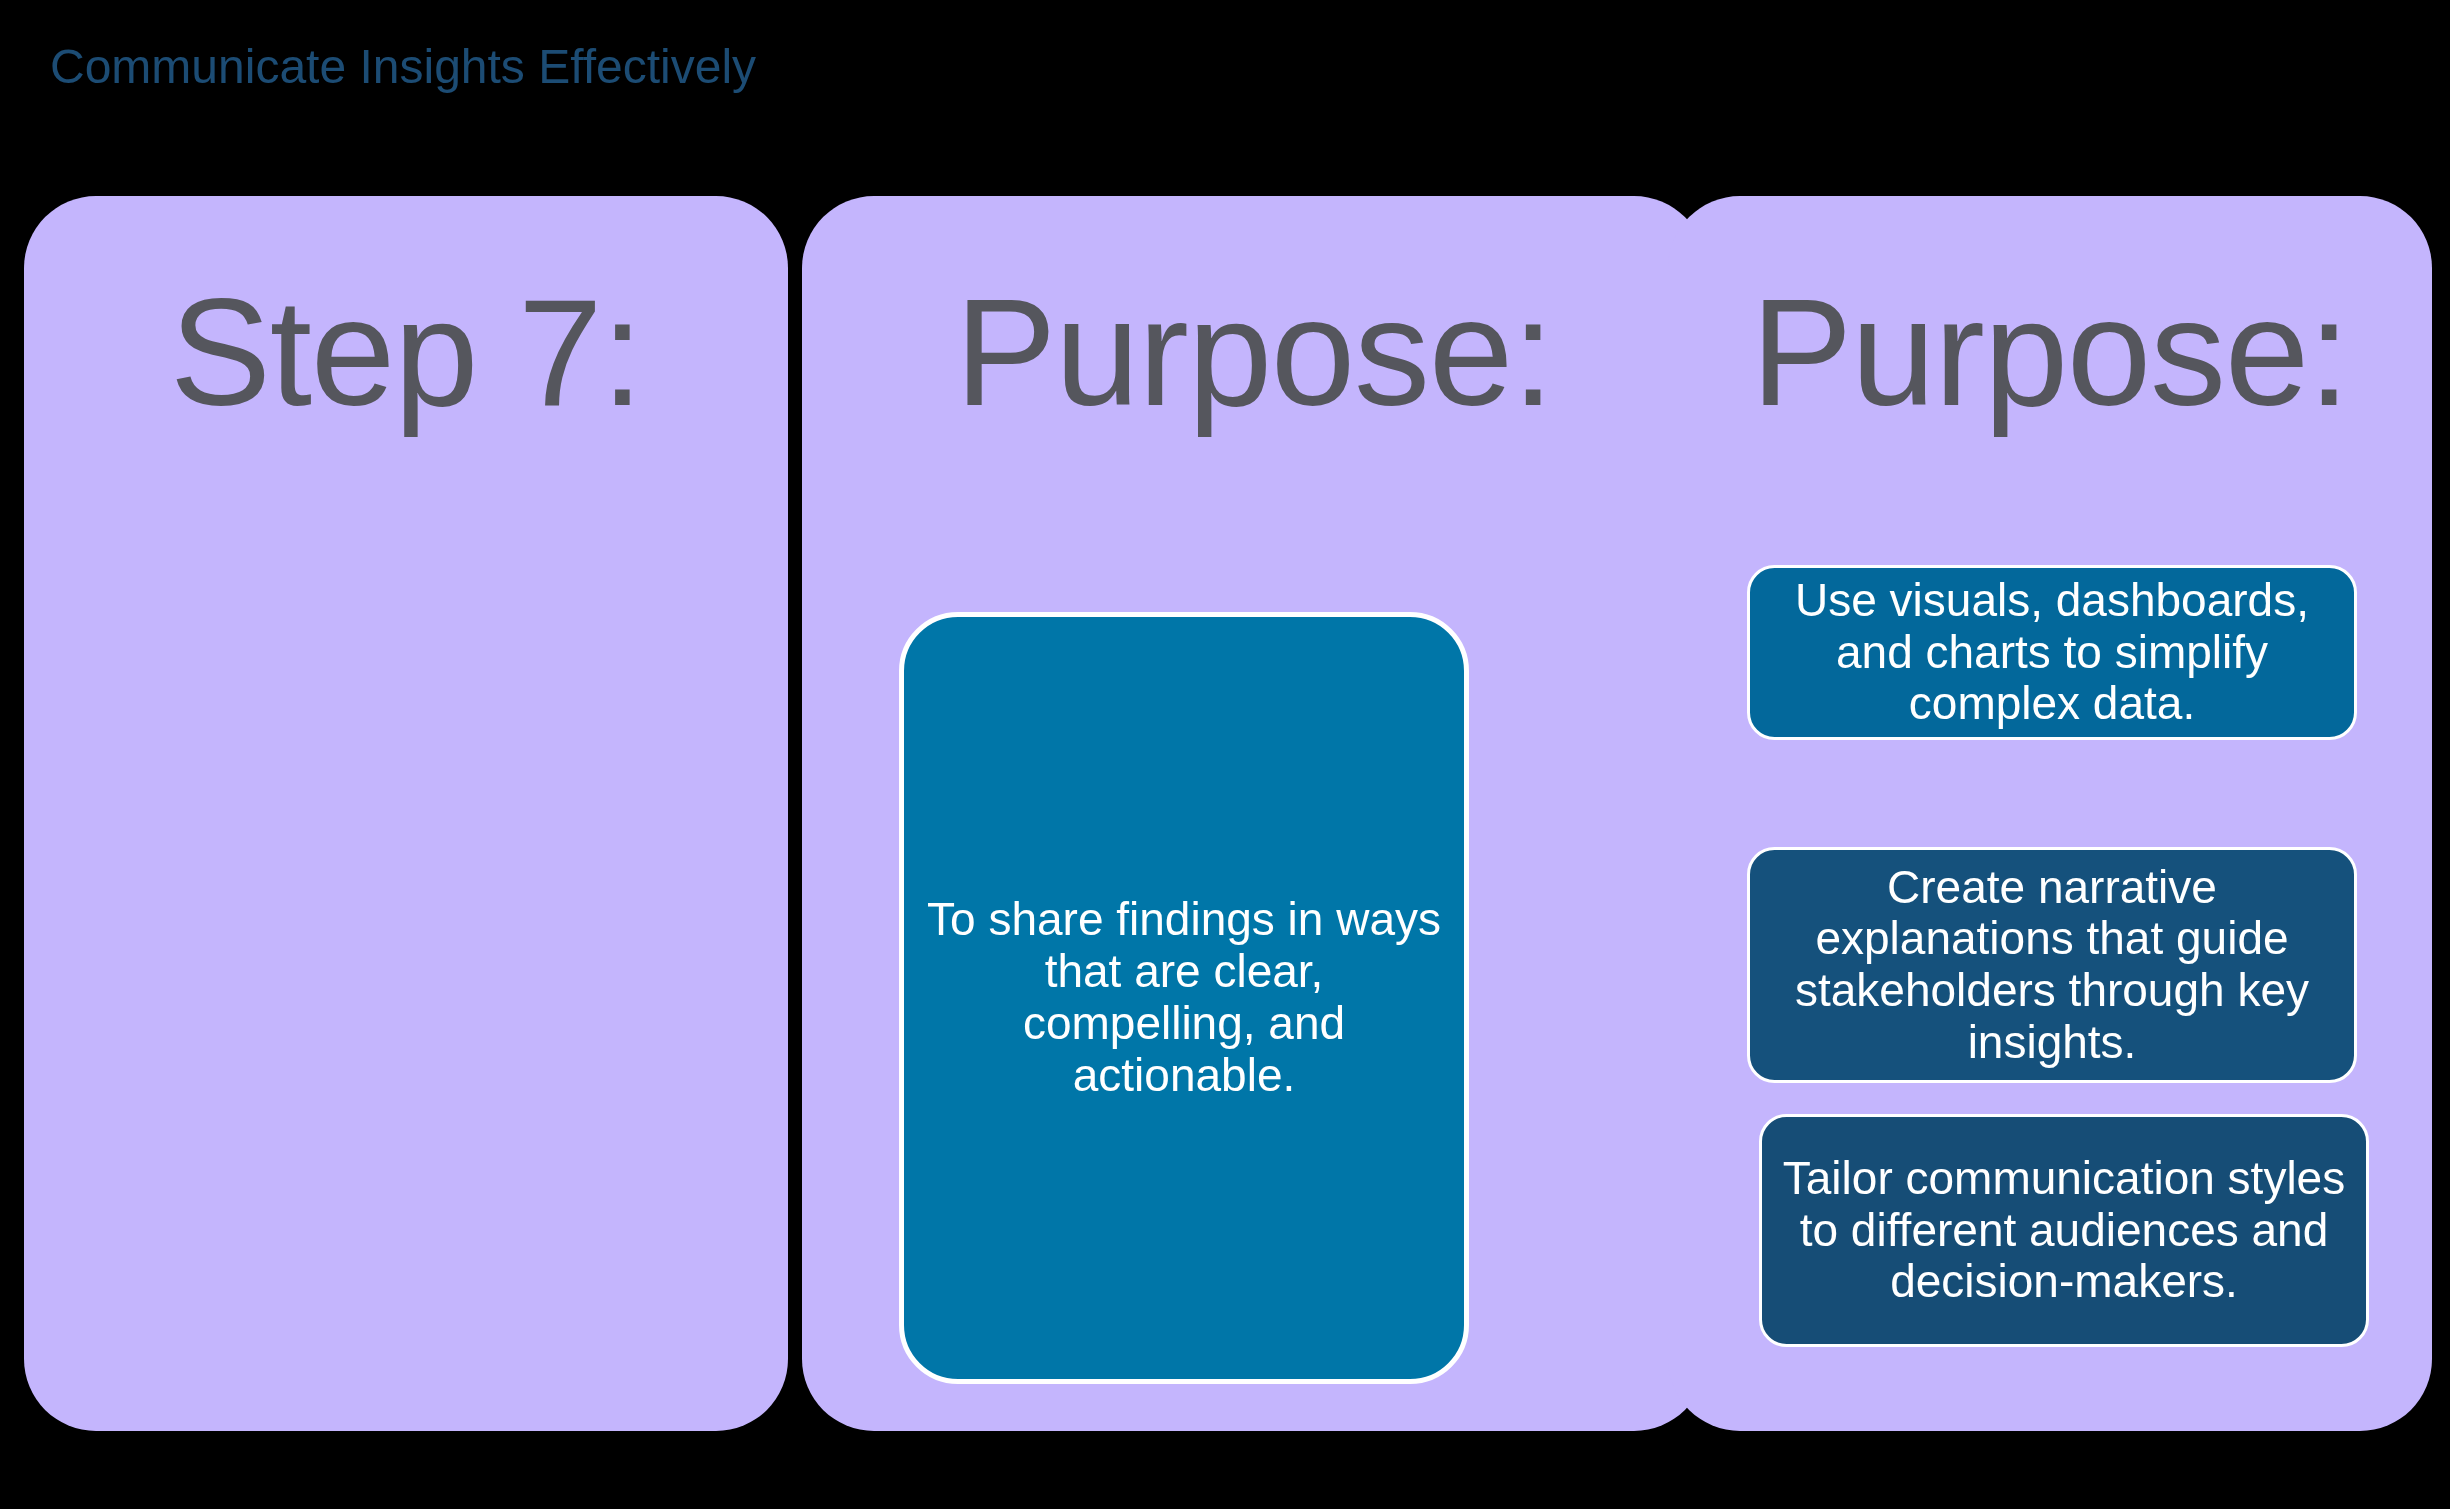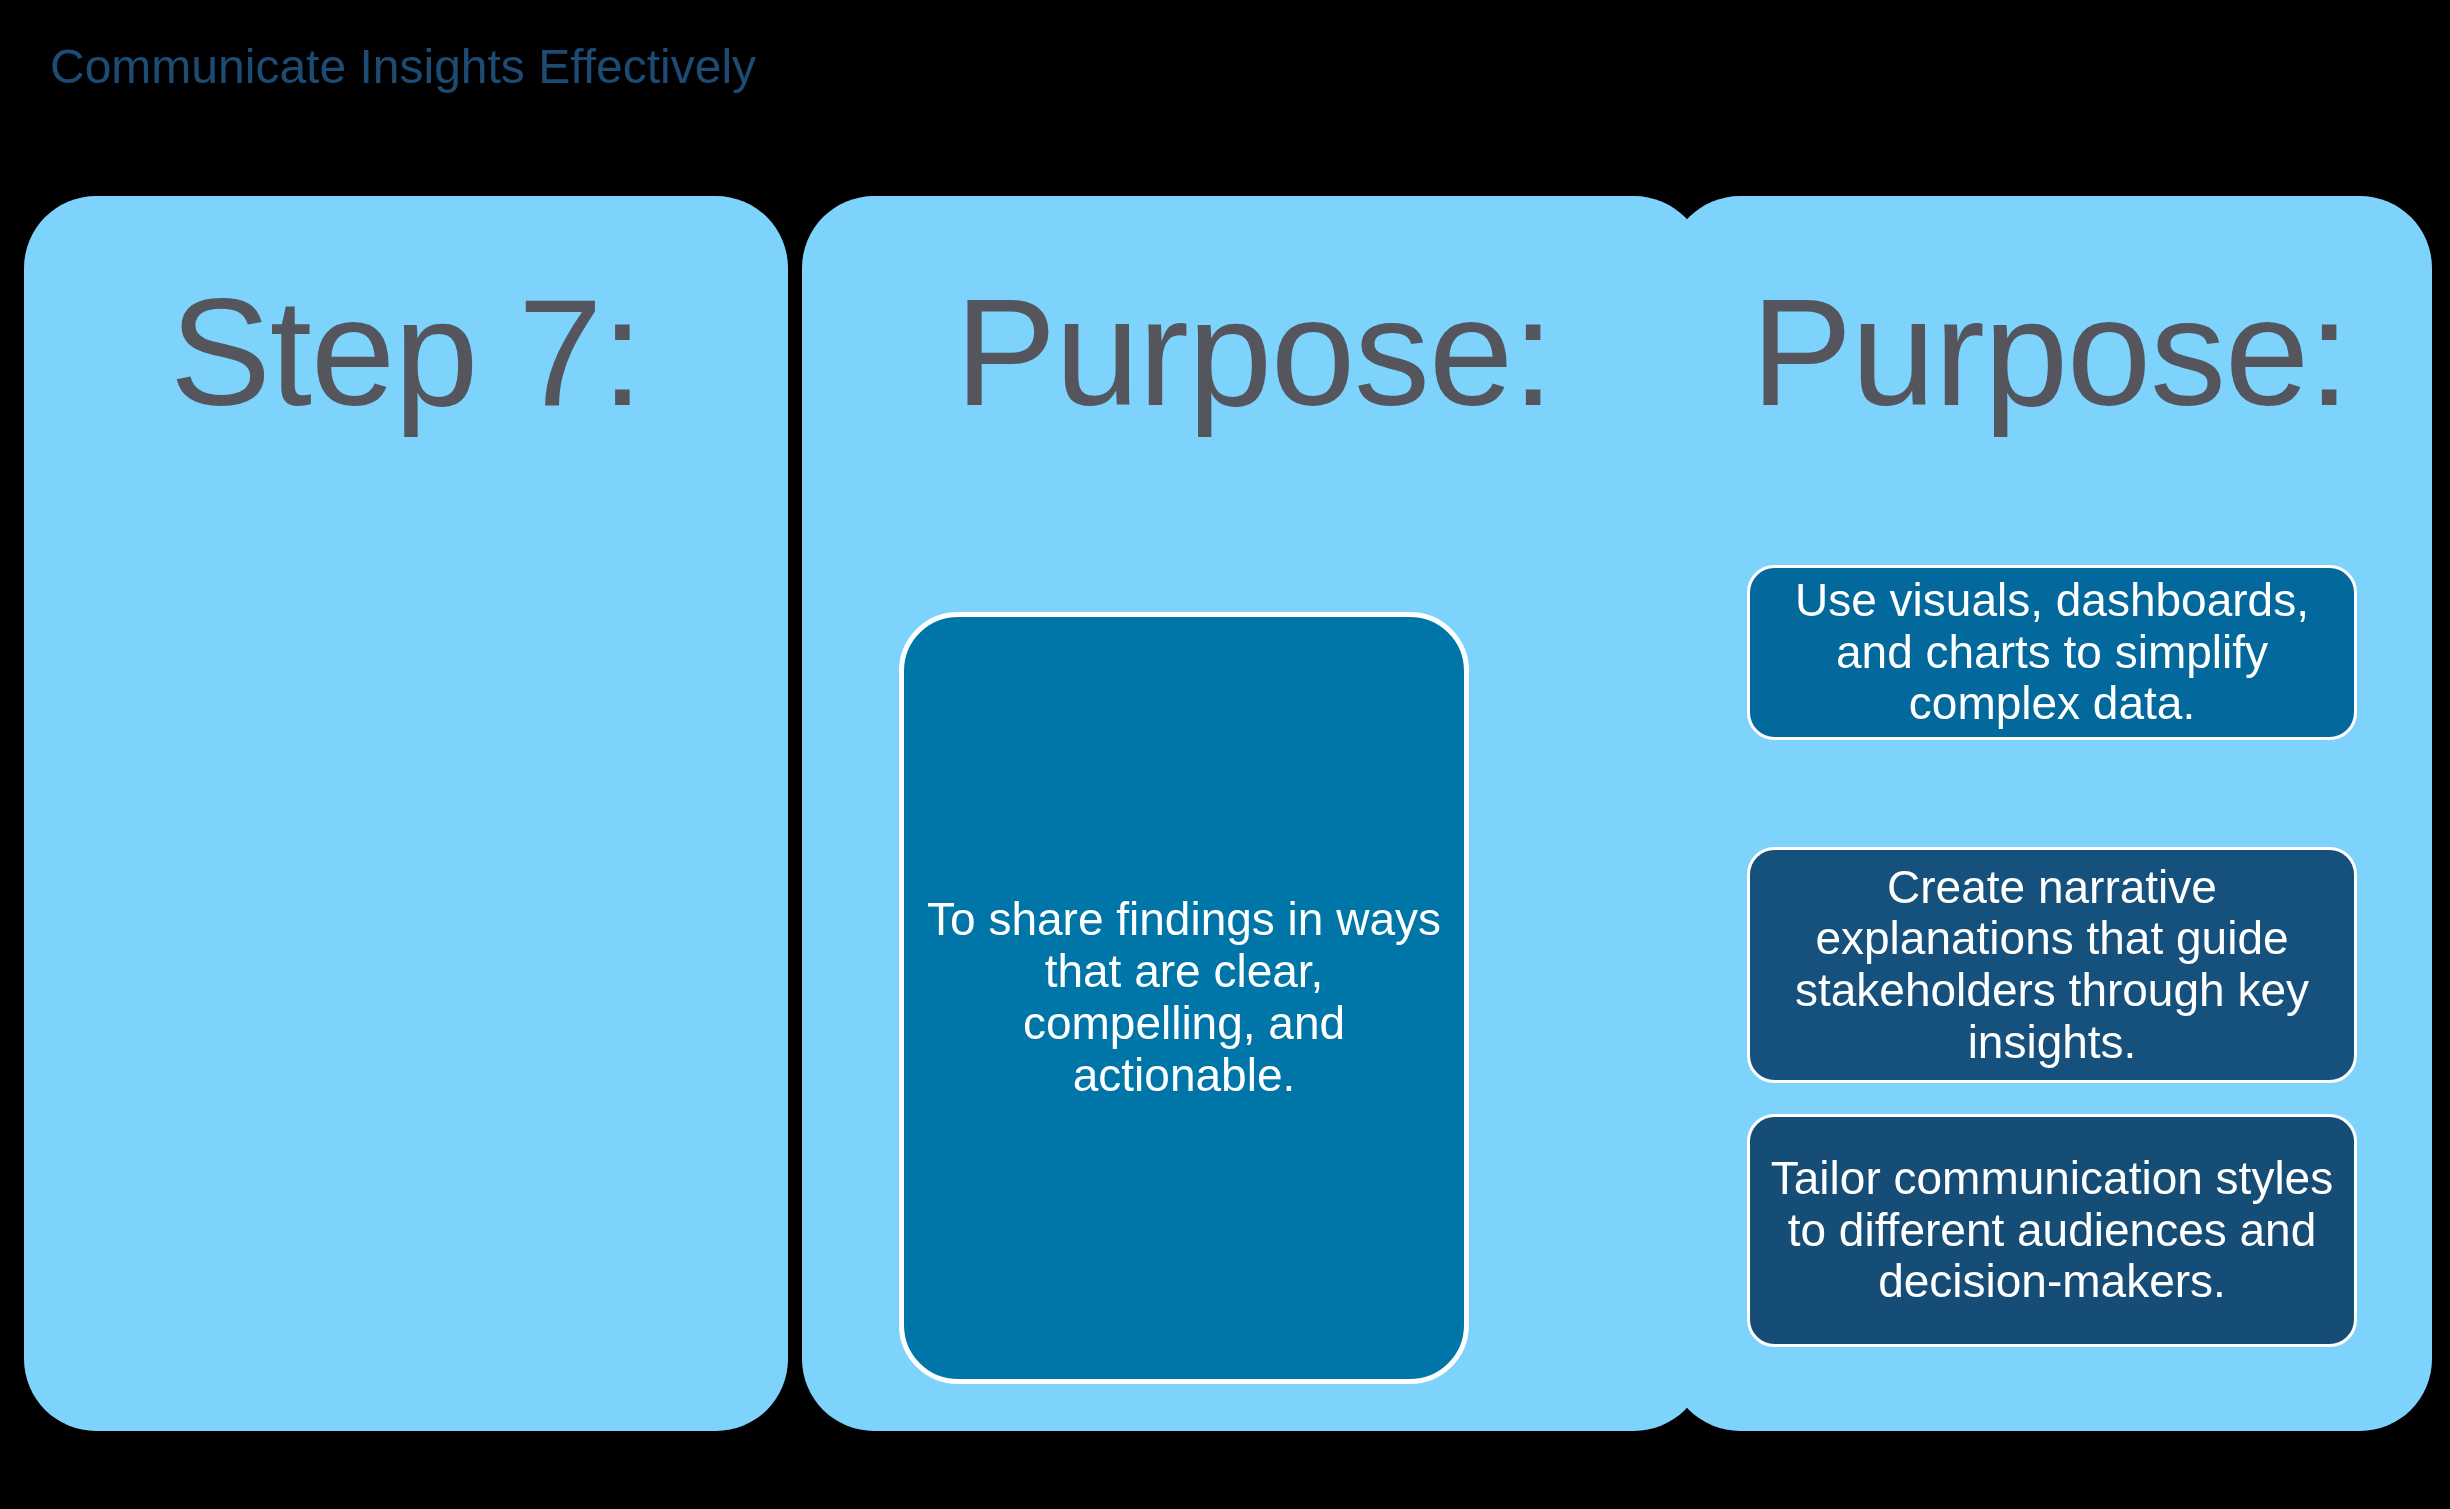--- a/index.html
+++ b/index.html
@@ -23,21 +23,21 @@
     font-size: 48px;
     font-weight: 400;
     line-height: 1.2;
     color: #1C4C74;
     letter-spacing: 0;
   }
   .panel {
     position: absolute;
     top: 196px;
     height: 1235px;
-    background: #7dd3fc;
+    background: #c4b5fd;
     border-radius: 72px;
   }
   .panel-step    { left: 24px;   width: 764px; }
   .panel-purpose { left: 802px; width: 904px; }
   .panel-actions { left: 1668px; width: 764px; }
   .heading {
     margin: 58px 0 0 0;
     text-align: center;
     font-size: 152px;
     font-weight: 400;
@@ -101,19 +101,19 @@
   </section>
 
   <section class="panel panel-actions">
     <h2 class="heading">Purpose:</h2>
     <div class="box action-box action-box-1" style="background-color: rgb(3, 104, 155);">
       <p>Use visuals, dashboards, and charts to simplify complex data.</p>
     </div>
     <div class="box action-box action-box-2" style="background-color: rgb(21, 81, 124);">
       <p>Create narrative explanations that guide stakeholders through key insights.</p>
     </div>
-    <div class="box action-box action-box-3" style="background-color: rgb(22, 77, 118);">
+    <div class="box action-box action-box-3" style="background-color: rgb(22, 77, 118); margin-left: 12px;">
       <p>Tailor communication styles to different audiences and decision-makers.</p>
     </div>
   </section>
 
 </div>
 
 
 </body></html>

